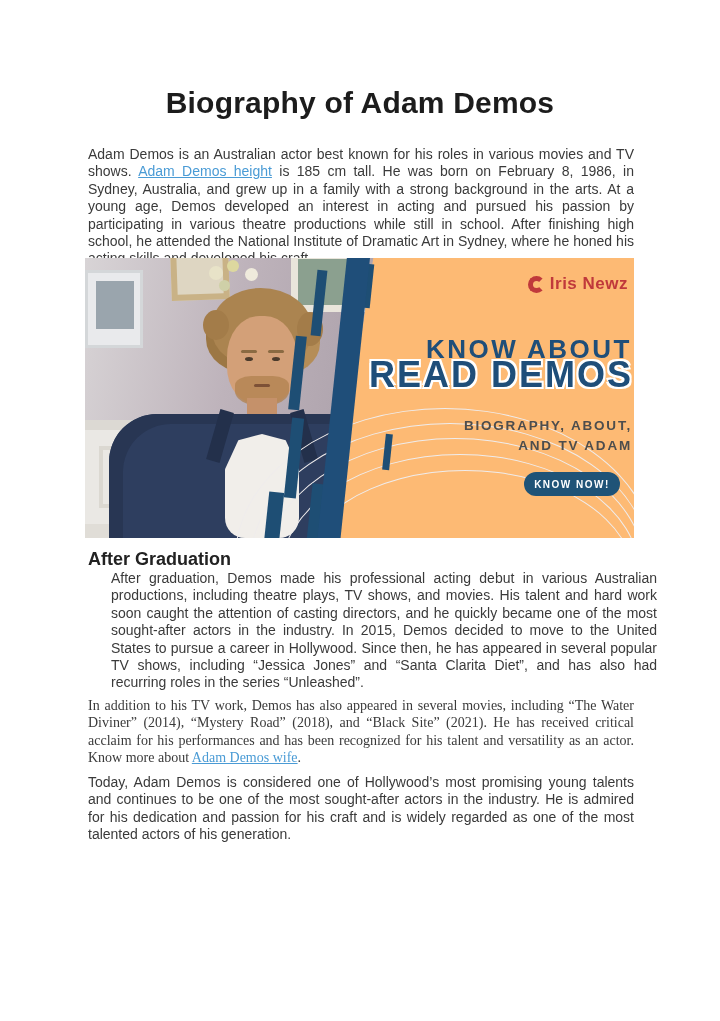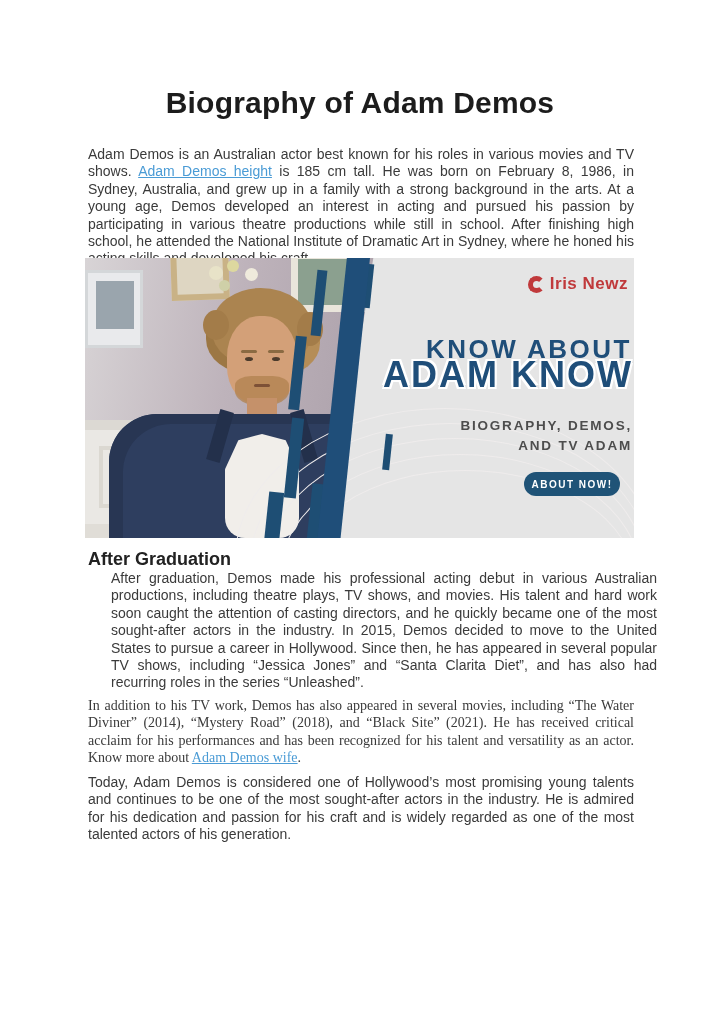--- a/index.html
+++ b/index.html
@@ -13,21 +13,21 @@
     color:#3a3a3a; text-align:justify; }
   .para-intro { top:146px; }
   .para-2 { top:570px;margin-left:23px; }
   .para-3 { top:697px;font-family:Liberation Serif, serif; }
   .para-4 { top:774px; }
   .doc-link { color:#4a9bd5; text-decoration:underline; cursor:pointer; }
 
   .section-heading { position:absolute; left:88px; top:549px; font-size:18px; font-weight:bold; color:#222; }
 
   
-  .banner { position:absolute; left:85px; top:258px; width:549px; height:280px; background:#e5e5e5; overflow:hidden;padding-left:48px; }
+  .banner { position:absolute; left:85px; top:258px; width:549px; height:280px; background:#fdba74; overflow:hidden;padding-left:48px; }
 
   .photo { position:absolute; left:0; top:0; width:310px; height:280px;
     clip-path:polygon(0 0, 93% 0, 79% 100%, 0 100%);
     background:linear-gradient(100deg,#d8d4d6 0%,#beb3bb 45%,#a79ca6 100%); }
 
   
   .monitor { position:absolute; left:0; top:12px; width:58px; height:78px; background:#e9eaec; border:3px solid #d4d7d9; }
   .monitor-screen { position:absolute; left:8px; top:8px; width:38px; height:48px; background:#9aa5ad; }
   .cabinet { position:absolute; left:0; bottom:0; width:128px; height:118px; background:#eae8e4;
     box-shadow:inset 0 10px 0 #dcd9d3, inset 0 -14px 0 #e0ddd7; }
@@ -157,28 +157,28 @@
     <div class="stripe s8"></div>
     <div class="stripe s1"></div>
     <div class="stripe s7"></div>
 
     <div class="logo">
       <span class="logo-ring"></span>
       <span class="logo-text">Iris Newz</span>
     </div>
 
     <div class="headline1">KNOW ABOUT</div>
-    <div class="headline2">ADAM KNOW</div>
+    <div class="headline2">READ DEMOS</div>
 
     <div class="subtitle">
-      <div>BIOGRAPHY, DEMOS,</div>
+      <div>BIOGRAPHY, ABOUT,</div>
       <div>AND TV ADAM</div>
     </div>
 
-    <button class="read-btn">ABOUT NOW!</button>
+    <button class="read-btn">KNOW NOW!</button>
   </div>
 
   <h2 class="section-heading">After Graduation</h2>
 
   <p class="para para-2"><span>After graduation, Demos made his professional acting debut in various Australian productions, including theatre plays, TV shows, and movies. His talent and hard work soon caught the attention of casting directors, and he quickly became one of the most sought-after actors in the industry. In 2015, Demos decided to move to the United States to pursue a career in Hollywood. Since then, he has appeared in several popular TV shows, including “Jessica Jones” and “Santa Clarita Diet”, and has also had recurring roles in the series “Unleashed”.</span></p>
   <p class="para para-3"><span>In addition to his TV work, Demos has also appeared in several movies, including “The Water Diviner” (2014), “Mystery Road” (2018), and “Black Site” (2021). He has received critical acclaim for his performances and has been recognized for his talent and versatility as an actor. Know more about </span><a href="#" class="doc-link">Adam Demos wife</a><span>.</span></p>
   <p class="para para-4"><span>Today, Adam Demos is considered one of Hollywood’s most promising young talents and continues to be one of the most sought-after actors in the industry. He is admired for his dedication and passion for his craft and is widely regarded as one of the most talented actors of his generation.</span></p>
 
 </div>
 

